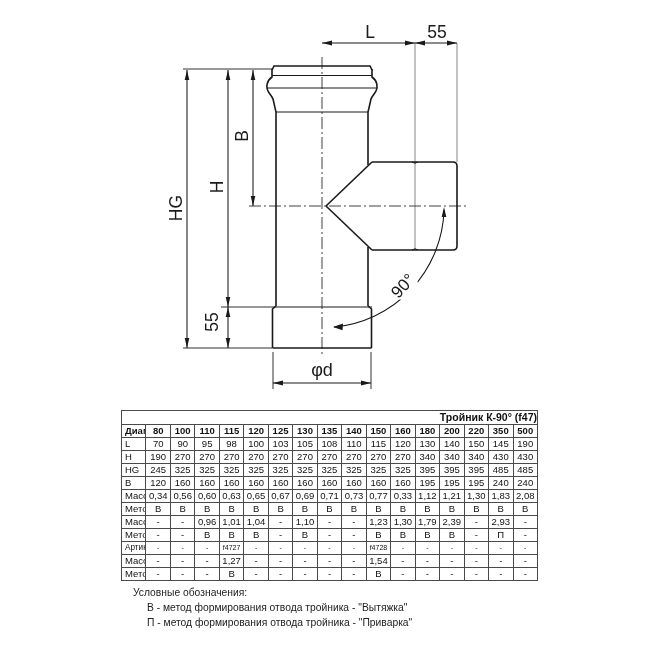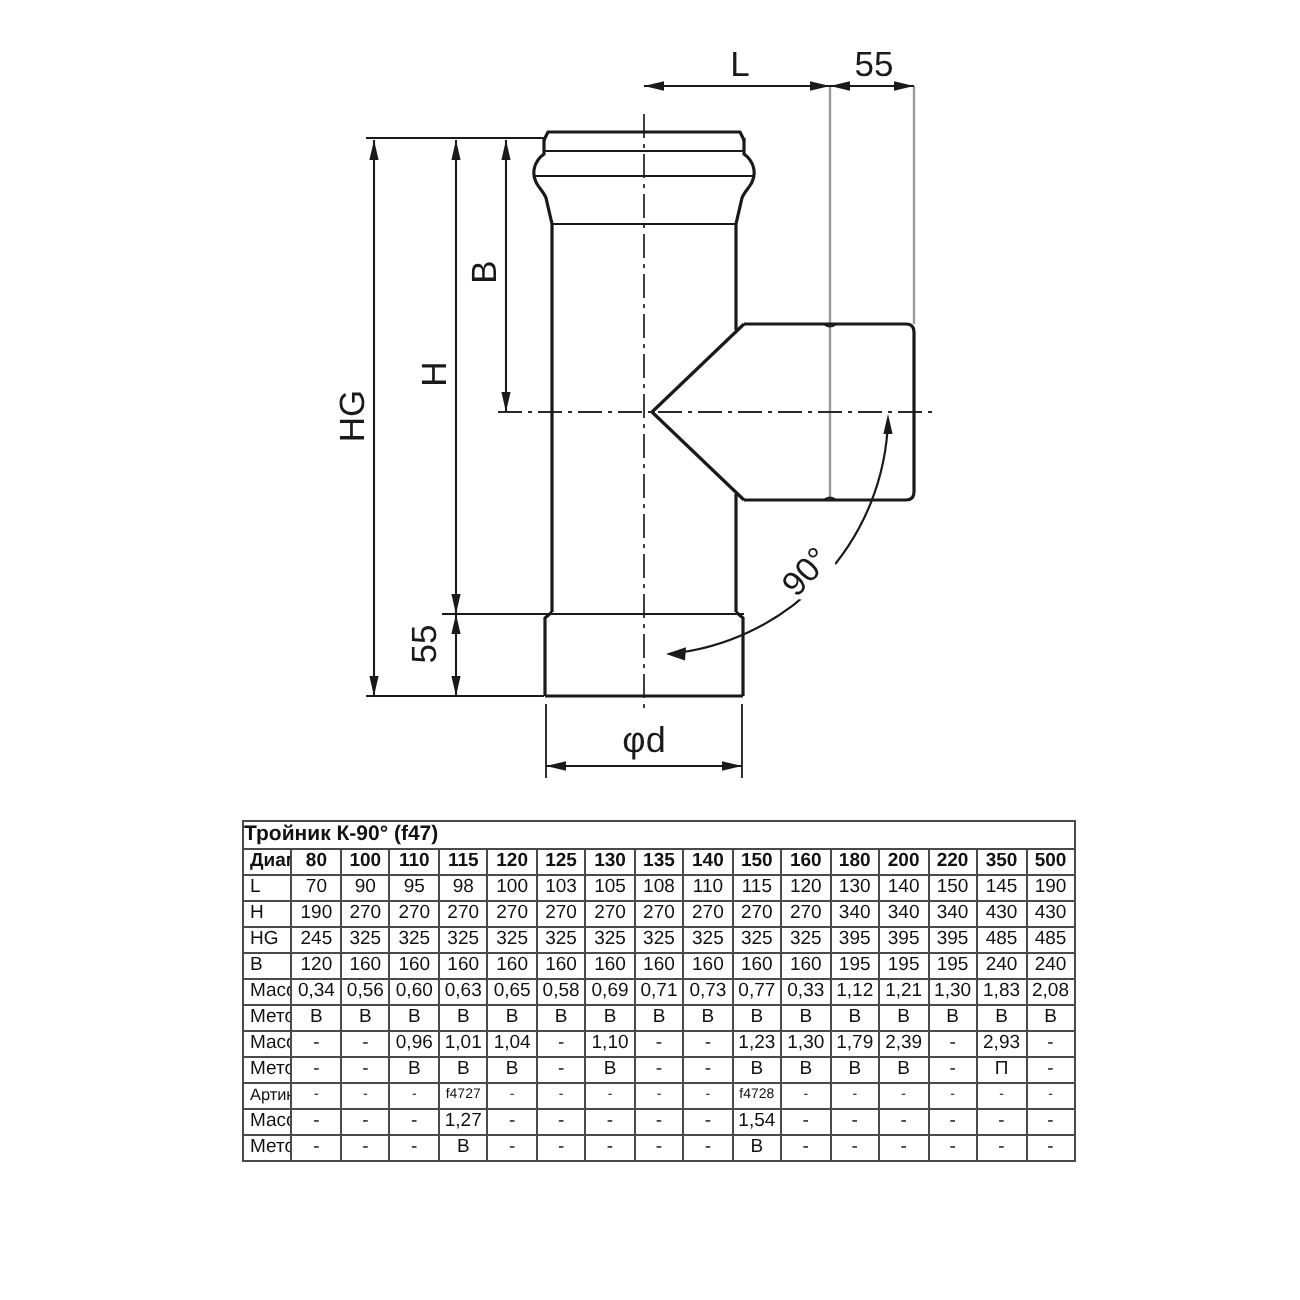--- a/index.html
+++ b/index.html
@@ -13,21 +13,21 @@
   table.spec {
     border-collapse:collapse; table-layout:fixed; width:417px;
     font-size:9.5px; color:#111;
   }
   table.spec td {
     border:1px solid #4a4a4a; height:12px; line-height:12px;
     text-align:center; padding:0; white-space:nowrap; overflow:hidden;
   }
   table.spec td.lbl { text-align:left; padding-left:3px; width:107px; }
   table.spec tr.title-row td {
-    font-weight:bold; font-size:10.5px; height:13px; line-height:13px; text-align:left;
+    font-weight:bold; font-size:10.5px; height:13px; line-height:13px; text-align:right;
   }
   table.spec tr.bold td { font-weight:bold; }
   table.spec tr.small td { font-size:7px; }
   table.spec tr.small td.lbl { font-size:8.2px; }
 
   .legend { position:absolute; left:133px; top:585px; font-size:10.3px; line-height:15.2px; color:#222; }
   .legend .ind { padding-left:14px; }
 </style>
 </head>
 <body>
@@ -220,21 +220,21 @@
             <td>240</td>
             <td>240</td>
           </tr>
           <tr class="">
             <td class="lbl">Масса 0,5</td>
             <td>0,34</td>
             <td>0,56</td>
             <td>0,60</td>
             <td>0,63</td>
             <td>0,65</td>
-            <td>0,58</td>
+            <td>0,67</td>
             <td>0,69</td>
             <td>0,71</td>
             <td>0,73</td>
             <td>0,77</td>
             <td>0,33</td>
             <td>1,12</td>
             <td>1,21</td>
             <td>1,30</td>
             <td>1,83</td>
             <td>2,08</td>
@@ -351,14 +351,19 @@
             <td>-</td>
             <td>-</td>
             <td>-</td>
             <td>-</td>
           </tr>
         </tbody>
     </table>
   </div>
 
   
+  <div class="legend">
+    <div>Условные обозначения:</div>
+    <div class="ind">В - метод формирования отвода тройника - "Вытяжка"</div>
+    <div class="ind">П - метод формирования отвода тройника - "Приварка"</div>
+  </div>
 
 </div>
 
 </body></html>

